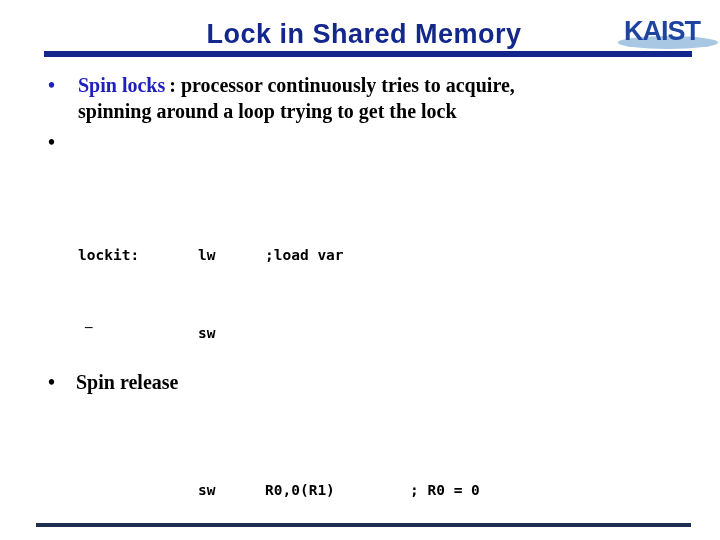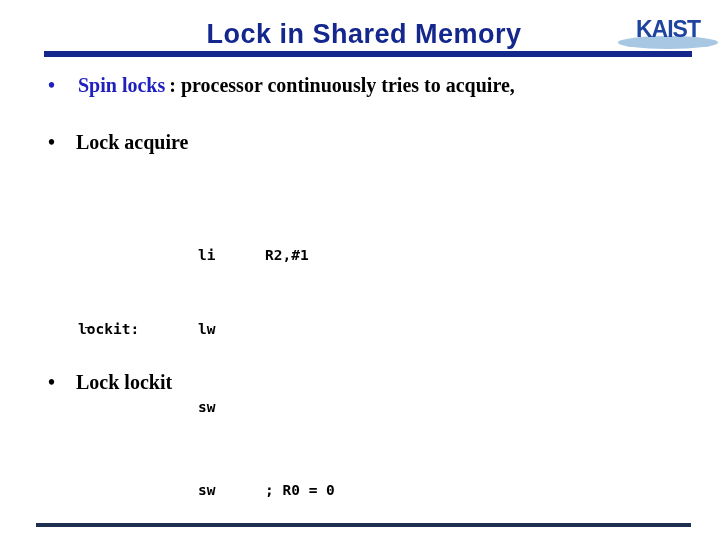--- a/index.html
+++ b/index.html
@@ -17,21 +17,21 @@
 
   
   .logo { position:absolute; top:10px; right:4px; width:106px; height:38px; }
   .logo-swoosh {
     position:absolute; left:4px; top:22px; width:100px; height:13px;
     background:#A8C7E2; border-radius:50%;
   }
   .logo-text {
     position:absolute; right:18px; top:0;
     font-family:"Liberation Sans", sans-serif; font-weight:bold;
-    font-size:23px; color:#1F44A0; letter-spacing:-1px;
+    font-size:27px; color:#1F44A0; letter-spacing:-1px;
   }
 
   
   .bullet-item {
     position:absolute; left:40px; display:flex;
     font-weight:bold; font-size:20px; line-height:26px; color:#000000;
   }
   .bullet-marker { width:28px; flex:0 0 28px; }
   .bullet-text { white-space:pre-wrap; }
   .blue { color:#2020C0; }
@@ -73,58 +73,53 @@
 
   <div class="logo">
     <div class="logo-swoosh"></div>
     <div class="logo-text">KAIST</div>
   </div>
 
   <div class="title-rule"></div>
 
   <div class="bullet-item b-spin">
     <span class="bullet-marker blue">•</span>
-    <span class="bullet-text"><span class="blue">Spin locks</span><span>: processor continuously tries to acquire,</span><br></span>
+    <span class="bullet-text"><span class="blue">Spin locks</span><span>: processor continuously tries to acquire,</span><br><span>spinning around a loop trying to get the lock</span></span>
   </div>
 
   <div class="bullet-item b-acquire">
     <span class="bullet-marker">•</span>
-    <span class="bullet-text">Lock acquire</span>
   </div>
 
   <div class="code code-acquire">
     <div class="code-row">
-      <span class="c-label"></span>
-      <span class="c-op">li</span>
-      <span class="c-operand">R2,#1</span>
-      <span class="c-comment"></span>
-    </div>
-    <div class="code-row">
       <span class="c-label">lockit:</span>
       <span class="c-op">lw</span>
+      <span class="c-comment">;load var</span>
     </div>
     <div class="code-row row-gap">
       <span class="c-label"></span>
       <span class="c-op">sw</span>
       <span class="c-comment"></span>
     </div>
   </div>
 
   <div class="sub-bullet">
     <span class="sub-marker">–</span>
   </div>
 
   <div class="bullet-item b-release">
     <span class="bullet-marker">•</span>
-    <span class="bullet-text">Lock lockit</span>
+    <span class="bullet-text">Spin release</span>
   </div>
 
   <div class="code code-release">
     <div class="code-row">
       <span class="c-label"></span>
       <span class="c-op">sw</span>
+      <span class="c-operand">R0,0(R1)</span>
       <span class="c-comment">; R0 = 0</span>
     </div>
   </div>
 
   <div class="bottom-rule"></div>
 
 </div>
 
 </body></html>

